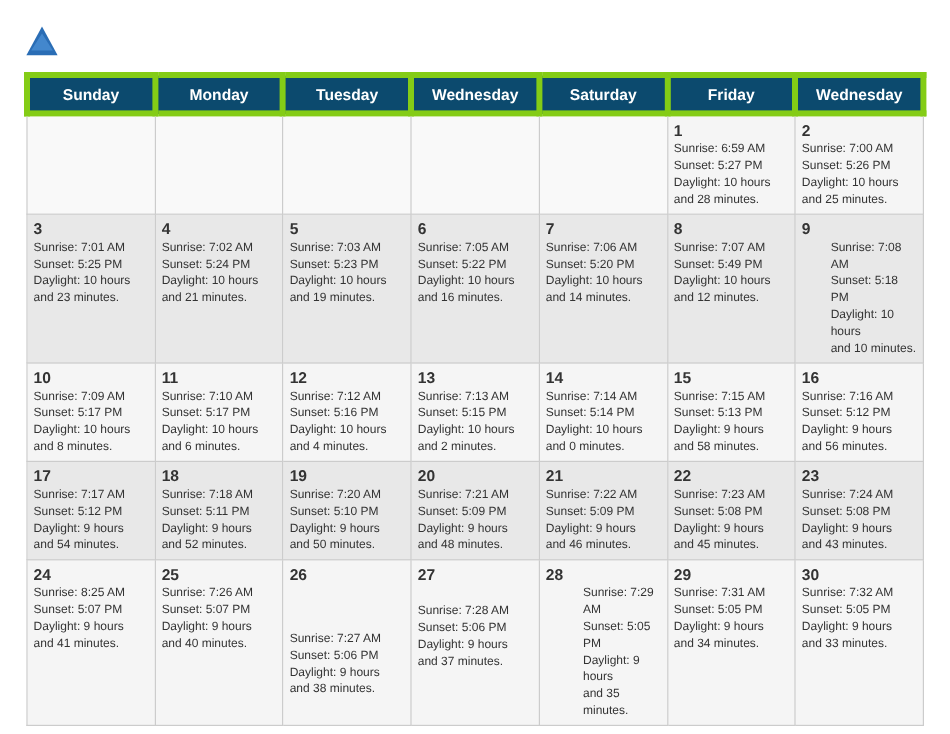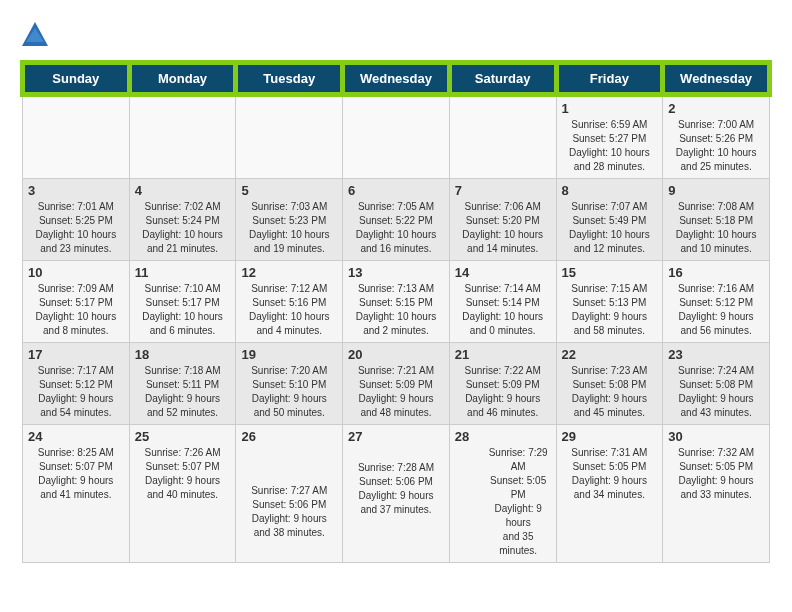--- a/index.html
+++ b/index.html
@@ -84,21 +84,20 @@
     .day-number {
       font-size: 13px;
       font-weight: bold;
       display: block;
       margin-bottom: 2px;
     }
     .cell-text {
       font-size: 10px;
       line-height: 1.4;
       color: #333;
-      text-align: center;
     }
     .empty-cell {
       background: #f9f9f9 !important;
     }
   </style>
 </head>
 <body>
 
 <div class="header">
   <div class="logo">
@@ -189,21 +188,21 @@
         </td>
         <td>
           <span class="day-number">8</span>
           <div class="cell-text" style="white-space: pre-line;">Sunrise: 7:07 AM
 Sunset: 5:49 PM
 Daylight: 10 hours
 and 12 minutes.</div>
         </td>
         <td>
           <span class="day-number">9</span>
-          <div class="cell-text" style="white-space: pre-line;">Sunrise: 7:08 AM
+          <div class="cell-text" style="white-space: pre-line; margin-left: 24px;">Sunrise: 7:08 AM
 Sunset: 5:18 PM
 Daylight: 10 hours
 and 10 minutes.</div>
         </td>
       </tr>
       <tr>
         <td>
           <span class="day-number">10</span>
           <div class="cell-text" style="white-space: pre-line;">Sunrise: 7:09 AM
 Sunset: 5:17 PM

